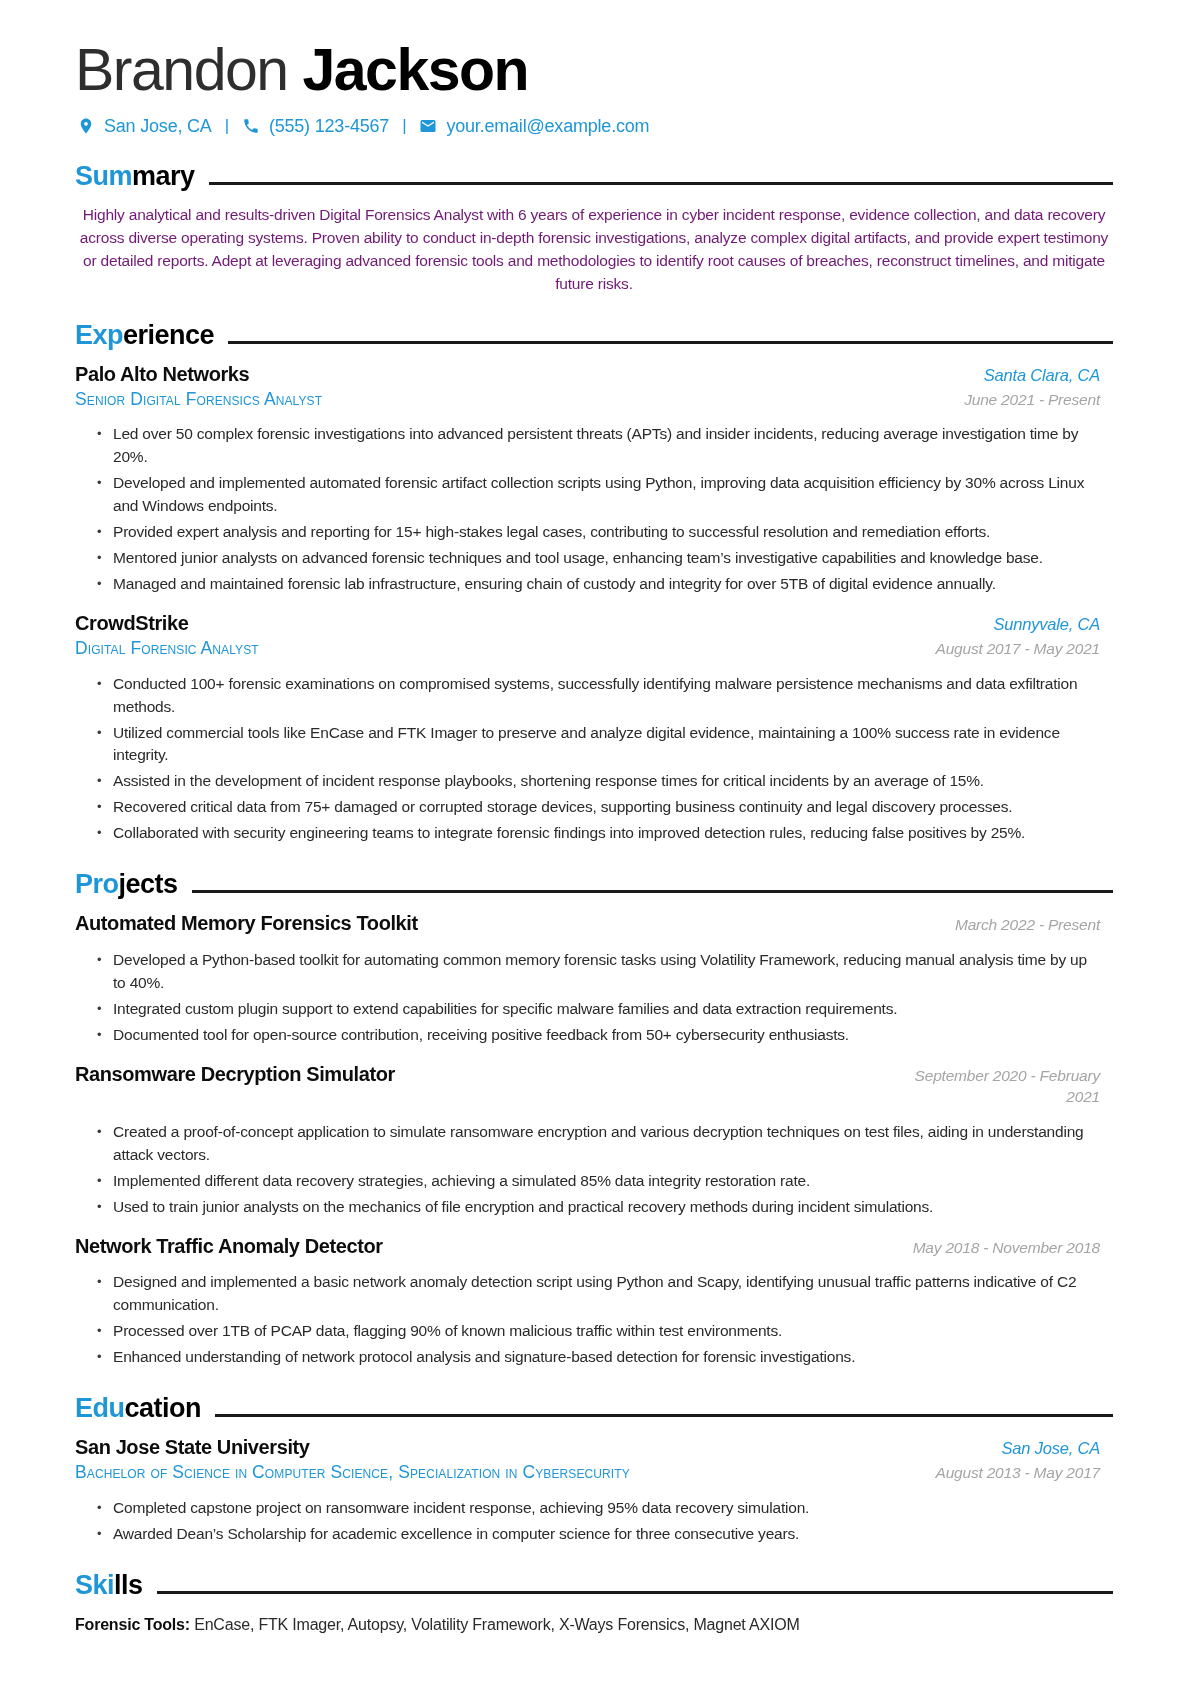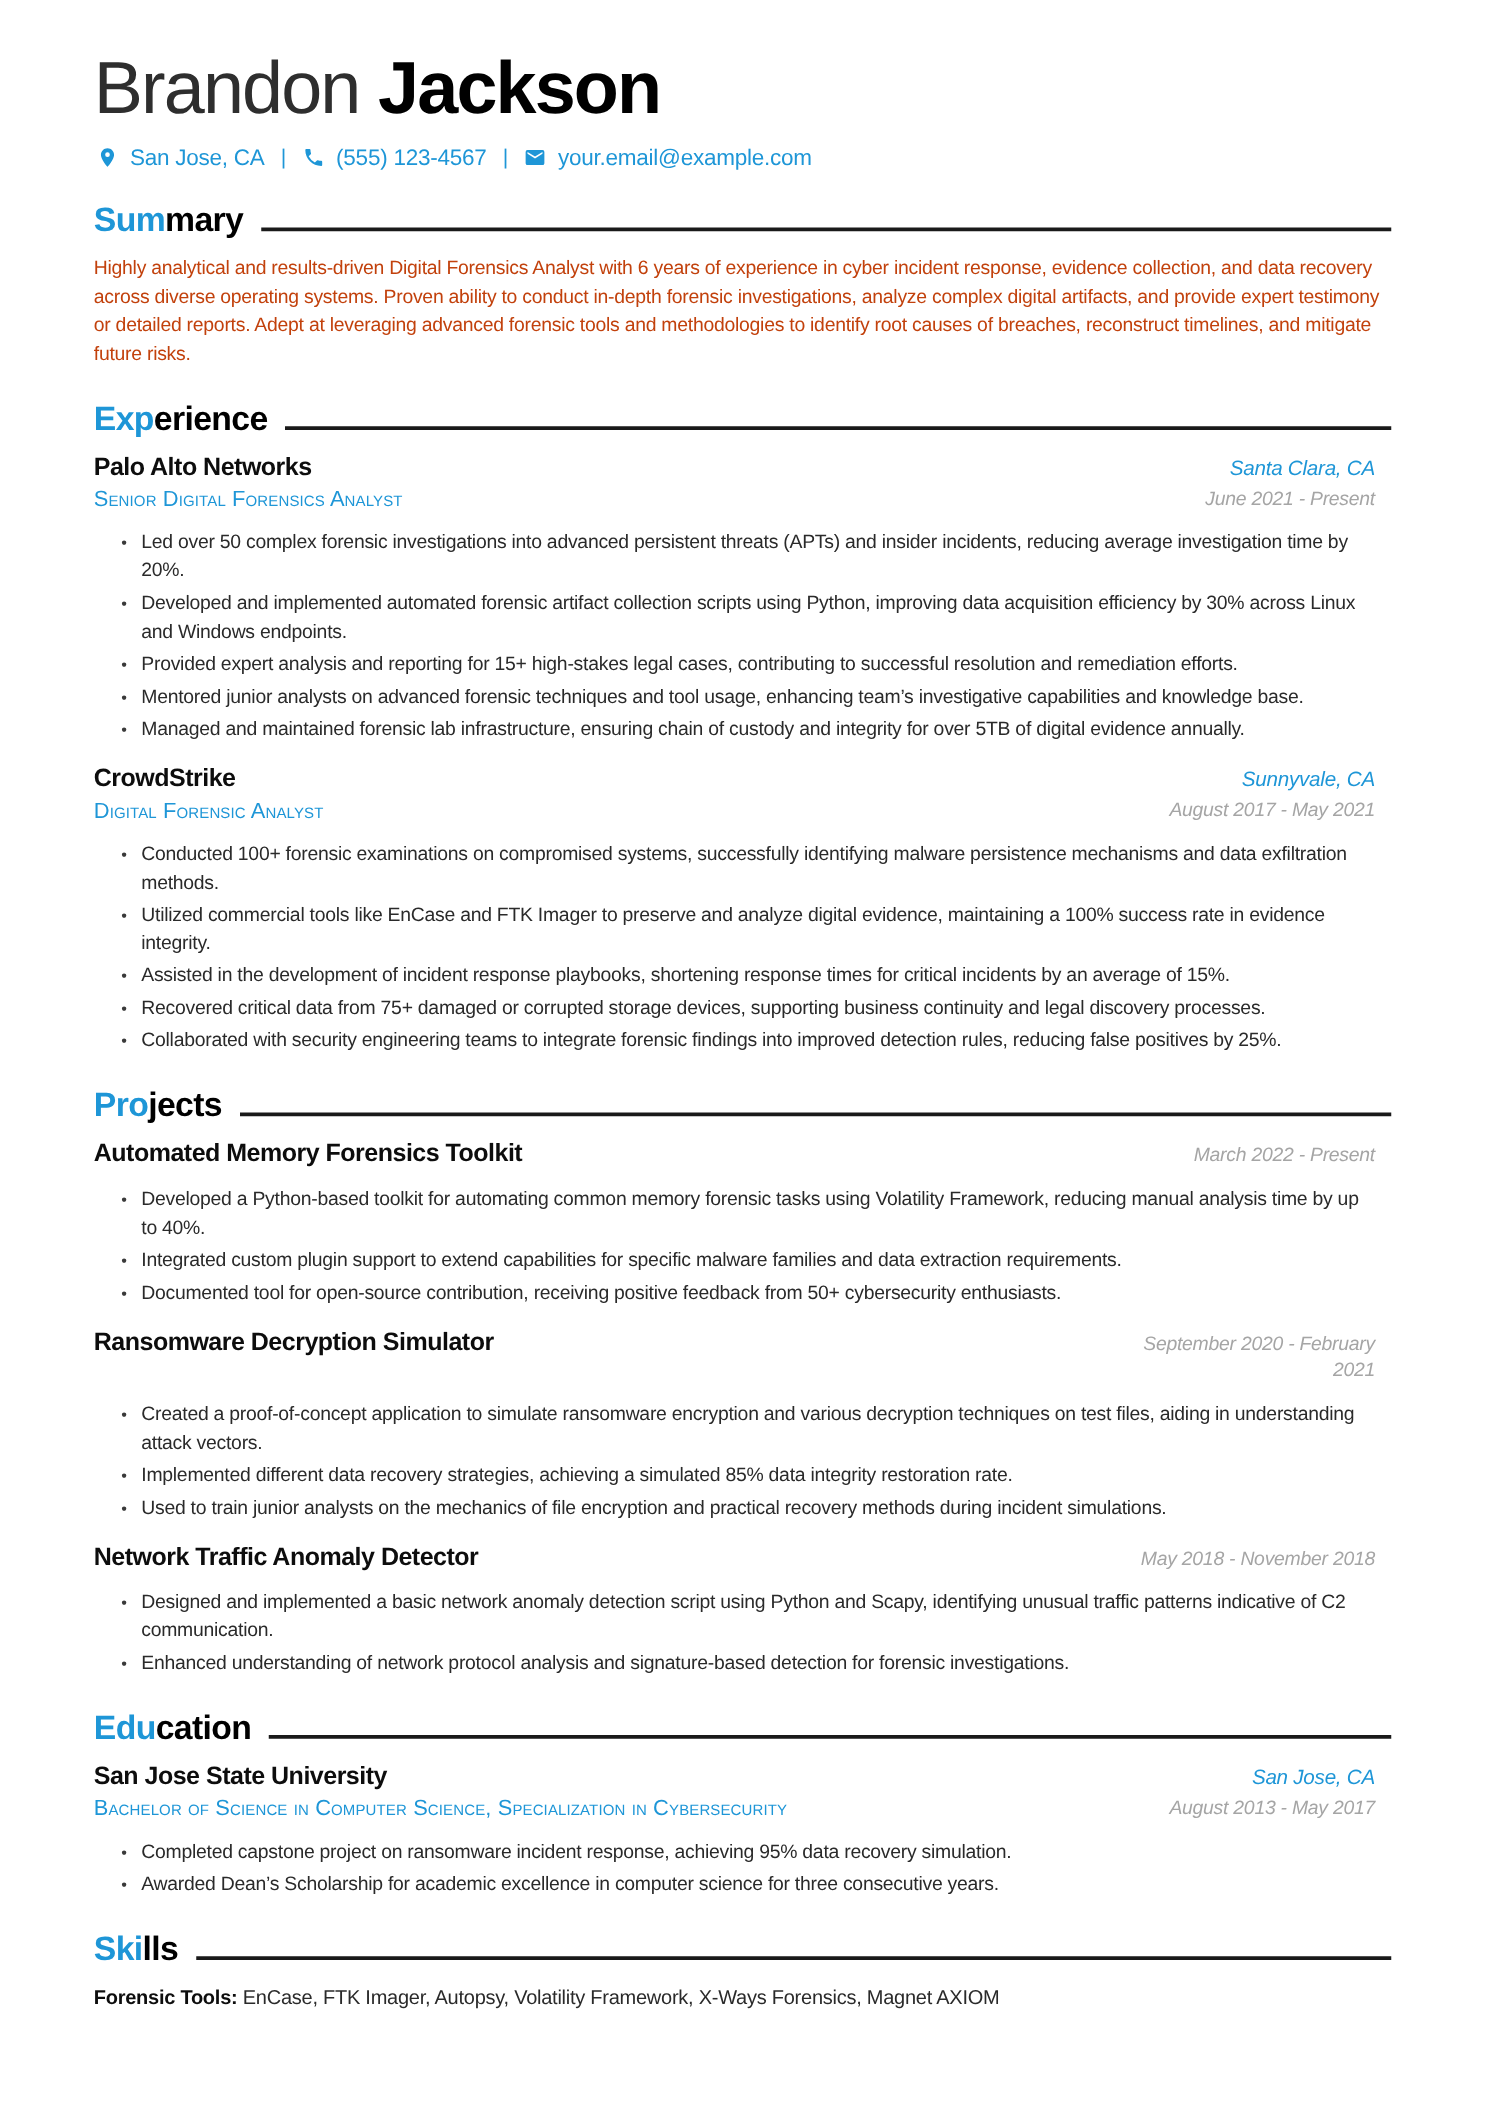--- a/index.html
+++ b/index.html
@@ -21,21 +21,21 @@
   .name .last{font-weight:800;color:#000;}
   .contact{display:flex;align-items:center;gap:13px;color:#1E96D7;font-size:18px;margin:14px 0 6px 2px;}
   .citem{display:flex;align-items:center;gap:9px;}
   .cicon{width:18px;height:18px;flex:0 0 auto;display:block;}
   .sep{color:#1E96D7;font-size:17px;}
   
   .sec-head{display:flex;align-items:flex-end;margin:24px 0 12px 0;font-size:27px;font-weight:800;color:#000;letter-spacing:-0.5px;}
   .sec-head .accent{color:#1E96D7;}
   .sec-rule{flex:1;height:3px;background:#1a1a1a;margin:0 0 7px 14px;}
   
-  .summary-text{margin:2px 0 0 0;font-size:15.5px;line-height:1.48;color:#c2410c;}
+  .summary-text{margin:2px 0 0 0;font-size:15.5px;line-height:1.48;color:#701a75;text-align:center;}
   
   .entry{margin:0 13px 16px 0;}
   .entry-row{display:flex;justify-content:space-between;align-items:baseline;}
   .entry-title{margin:0;font-size:20px;font-weight:800;color:#0d0d0d;letter-spacing:-0.4px;}
   .entry-loc{color:#1E96D7;font-style:italic;font-size:16.5px;white-space:nowrap;}
   .entry-role{color:#1E96D7;font-variant:small-caps;font-size:17.5px;font-weight:400;letter-spacing:0.1px;}
   .entry-dates{color:#a5a5a5;font-style:italic;font-size:15.5px;text-align:right;max-width:188px;line-height:1.4;}
   .role-row{margin-top:3px;align-items:flex-start;}
   
   ul.bullets{list-style:none;margin:13px 0 4px 0;padding:0 0 0 22px;}
@@ -160,20 +160,21 @@
       </ul>
     </div>
 
     <div class="entry">
       <div class="entry-row">
         <h3 class="entry-title">Network Traffic Anomaly Detector</h3>
         <span class="entry-dates">May 2018 - November 2018</span>
       </div>
       <ul class="bullets">
         <li>Designed and implemented a basic network anomaly detection script using Python and Scapy, identifying unusual traffic patterns indicative of C2 communication.</li>
+        <li>Processed over 1TB of PCAP data, flagging 90% of known malicious traffic within test environments.</li>
         <li>Enhanced understanding of network protocol analysis and signature-based detection for forensic investigations.</li>
       </ul>
     </div>
   </section>
 
   <section>
     <h2 class="sec-head">
         <span class="accent">Edu</span>
         <span>cation</span>
         <span class="sec-rule"></span>

